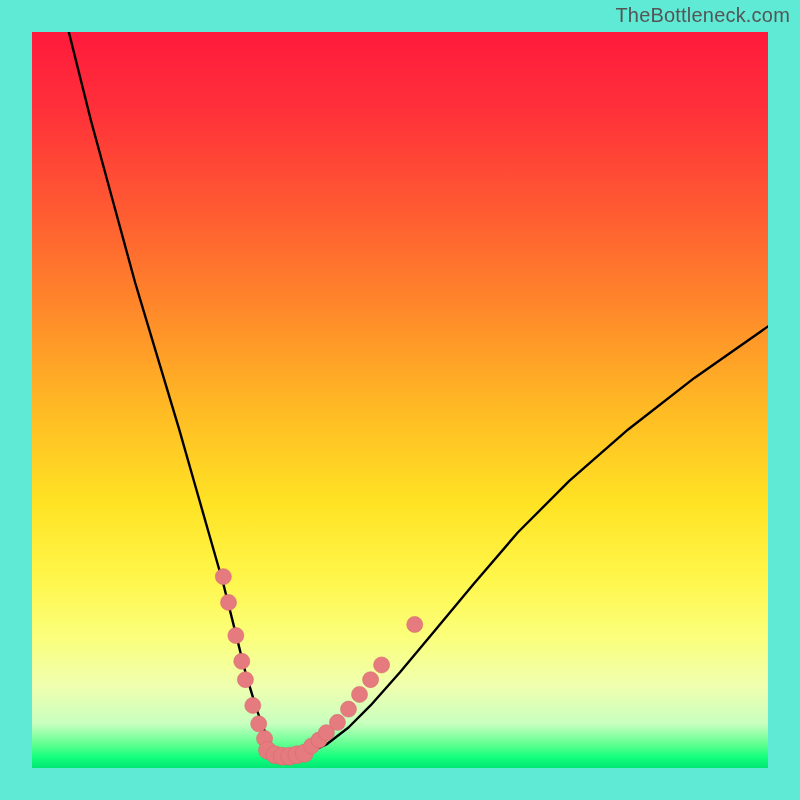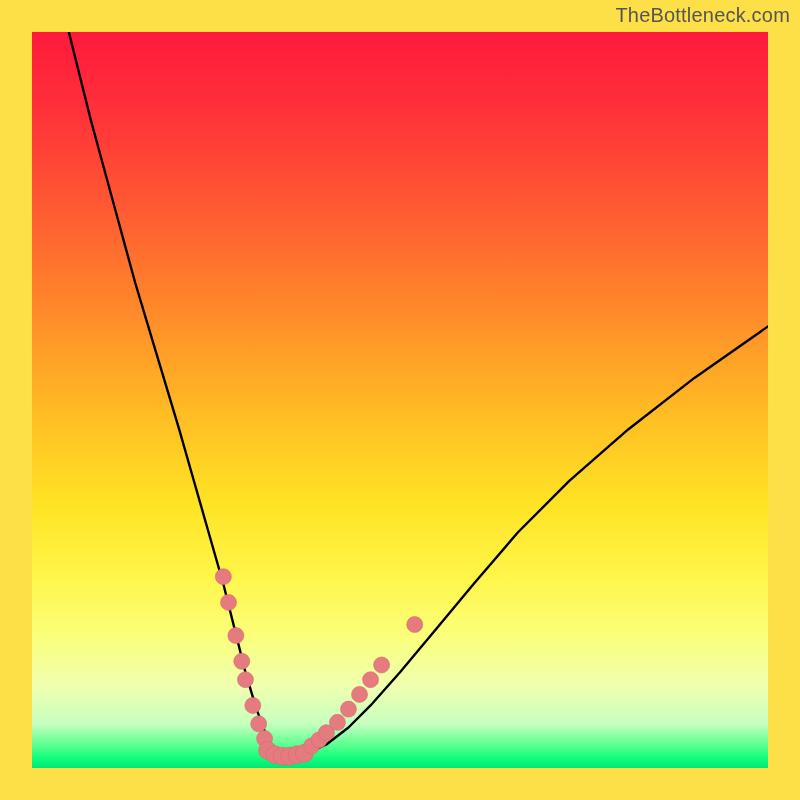--- a/index.html
+++ b/index.html
@@ -10,21 +10,21 @@
     overflow: hidden;
     background: #000;
     font-family: Arial, Helvetica, sans-serif;
   }
   .frame {
     position: absolute;
     top: 0;
     left: 0;
     width: 800px;
     height: 800px;
-    background: #fde047;
+    background: #5eead4;
   }
   .plot-area {
     position: absolute;
     top: 32px;
     left: 32px;
     width: 736px;
     height: 736px;
     overflow: hidden;
   }
   .gradient {

